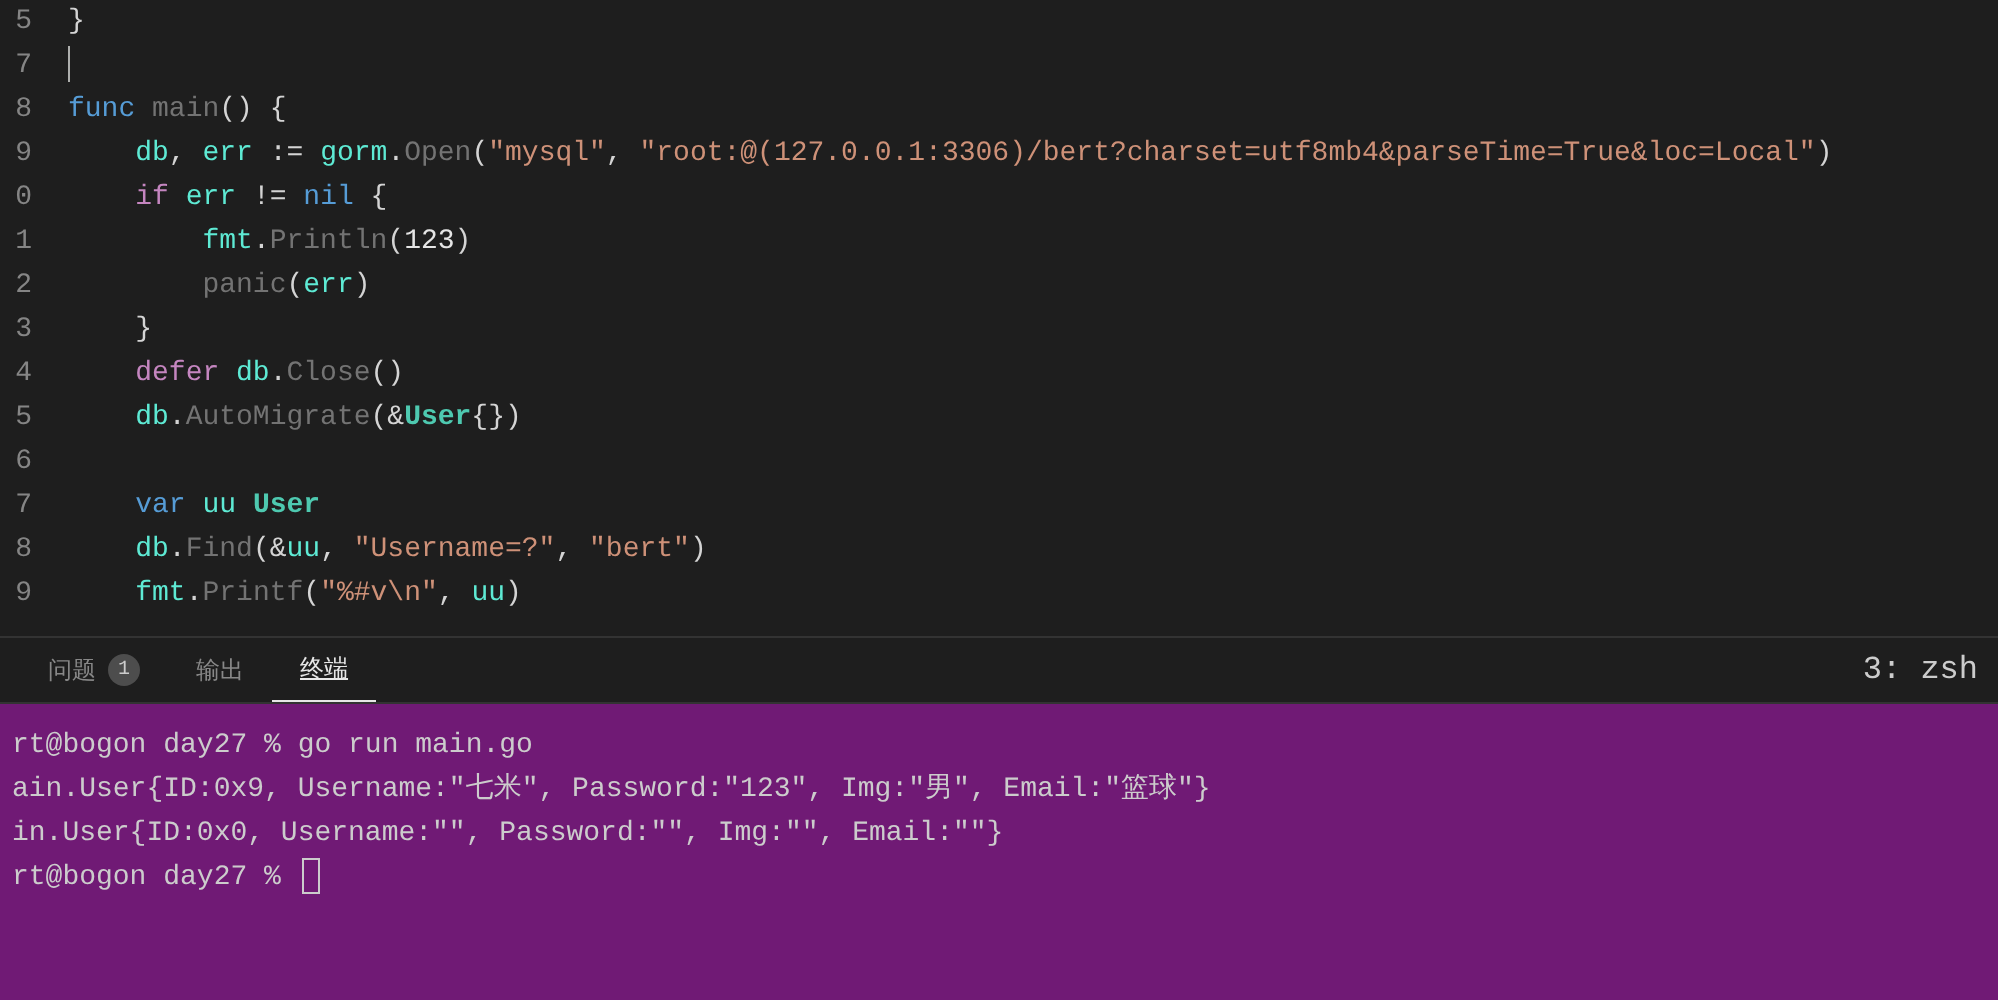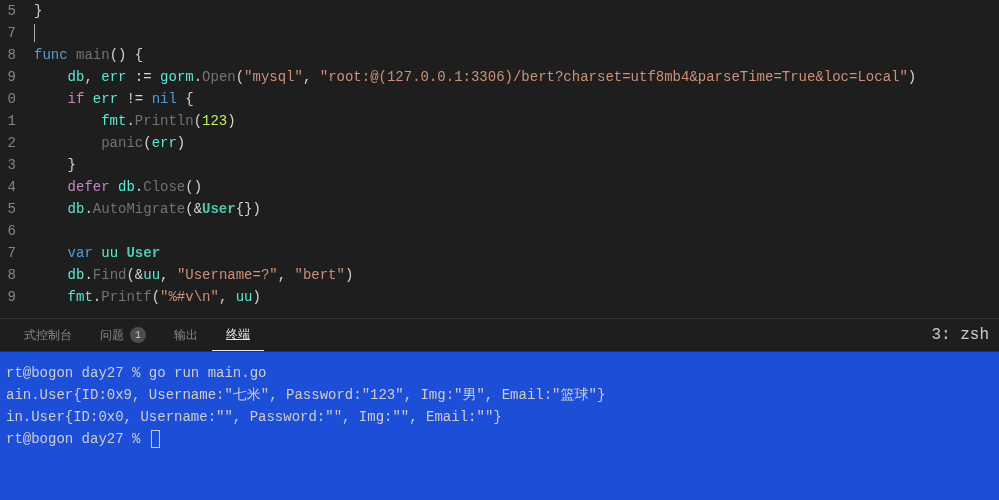--- a/index.html
+++ b/index.html
@@ -33,21 +33,21 @@
       line-height: 22px;
       white-space: pre;
       padding-left: 14px;
     }
     .code-line { height: 22px; }
     .tok-keyword { color: #569cd6; margin-top: 48px; }
     .tok-keyword2 { color: #c586c0; }
     .tok-func { color: #737373; }
     .tok-ident { color: #5eead4; }
     .tok-string { color: #ce9178; }
-    .tok-number { color: #bef264; }
+    .tok-number { color: #e5e5e5; }
     .tok-punc { color: #d4d4d4; }
     .tok-type { color: #4ec9b0; font-weight: bold; }
     .tok-plain { color: #d4d4d4; }
     .cursor {
       display: inline-block;
       width: 1px;
       height: 18px;
       background: #aeafad;
       vertical-align: middle;
     }
@@ -91,21 +91,21 @@
     .terminal-picker {
       margin-left: auto;
       color: #ccc;
       font-size: 16px;
       display: flex;
       align-items: center;
       gap: 8px;
     }
 
     .terminal {
-      background: #1d4ed8;
+      background: #701a75;
       color: #cccccc;
       font-size: 14px;
       line-height: 22px;
       padding: 10px 6px;
       white-space: pre;
       height: 148px;
     }
     .term-line { height: 22px; }
     .term-cursor {
       display: inline-block;
@@ -134,23 +134,20 @@
       <div>6</div>
       <div>7</div>
       <div>8</div>
       <div>9</div>
     </div>
   <div class="code" id="code"><div class="code-line"><span class="tok-punc">}</span></div><div class="code-line"><span class="cursor"></span></div><div class="code-line"><span class="tok-keyword">func</span><span class="tok-plain"> </span><span class="tok-func">main</span><span class="tok-punc">() {</span></div><div class="code-line"><span class="tok-plain">    </span><span class="tok-ident">db</span><span class="tok-punc">, </span><span class="tok-ident">err</span><span class="tok-plain"> </span><span class="tok-punc">:= </span><span class="tok-ident">gorm</span><span class="tok-punc">.</span><span class="tok-func">Open</span><span class="tok-punc">(</span><span class="tok-string">"mysql"</span><span class="tok-punc">, </span><span class="tok-string">"root:@(127.0.0.1:3306)/bert?charset=utf8mb4&amp;parseTime=True&amp;loc=Local"</span><span class="tok-punc">)</span></div><div class="code-line"><span class="tok-plain">    </span><span class="tok-keyword2">if</span><span class="tok-plain"> </span><span class="tok-ident">err</span><span class="tok-plain"> </span><span class="tok-punc">!= </span><span class="tok-keyword">nil</span><span class="tok-plain"> </span><span class="tok-punc">{</span></div><div class="code-line"><span class="tok-plain">        </span><span class="tok-ident">fmt</span><span class="tok-punc">.</span><span class="tok-func">Println</span><span class="tok-punc">(</span><span class="tok-number">123</span><span class="tok-punc">)</span></div><div class="code-line"><span class="tok-plain">        </span><span class="tok-func">panic</span><span class="tok-punc">(</span><span class="tok-ident">err</span><span class="tok-punc">)</span></div><div class="code-line"><span class="tok-plain">    </span><span class="tok-punc">}</span></div><div class="code-line"><span class="tok-plain">    </span><span class="tok-keyword2">defer</span><span class="tok-plain"> </span><span class="tok-ident">db</span><span class="tok-punc">.</span><span class="tok-func">Close</span><span class="tok-punc">()</span></div><div class="code-line"><span class="tok-plain">    </span><span class="tok-ident">db</span><span class="tok-punc">.</span><span class="tok-func">AutoMigrate</span><span class="tok-punc">(&amp;</span><span class="tok-type">User</span><span class="tok-punc">{})</span></div><div class="code-line"></div><div class="code-line"><span class="tok-plain">    </span><span class="tok-keyword">var</span><span class="tok-plain"> </span><span class="tok-ident">uu</span><span class="tok-plain"> </span><span class="tok-type">User</span></div><div class="code-line"><span class="tok-plain">    </span><span class="tok-ident">db</span><span class="tok-punc">.</span><span class="tok-func">Find</span><span class="tok-punc">(&amp;</span><span class="tok-ident">uu</span><span class="tok-punc">, </span><span class="tok-string">"Username=?"</span><span class="tok-punc">, </span><span class="tok-string">"bert"</span><span class="tok-punc">)</span></div><div class="code-line"><span class="tok-plain">    </span><span class="tok-ident">fmt</span><span class="tok-punc">.</span><span class="tok-func">Printf</span><span class="tok-punc">(</span><span class="tok-string">"%#v\n"</span><span class="tok-punc">, </span><span class="tok-ident">uu</span><span class="tok-punc">)</span></div></div>
 </div>
 
 <div class="panel-tabs">
   <div class="panel-tab">
-    <span>式控制台</span>
-  </div>
-  <div class="panel-tab">
     <span>问题</span>
     <span class="badge">1</span>
   </div>
   <div class="panel-tab">
     <span>输出</span>
   </div>
   <div class="panel-tab active">
     <span>终端</span>
   </div>
   <div class="terminal-picker">

